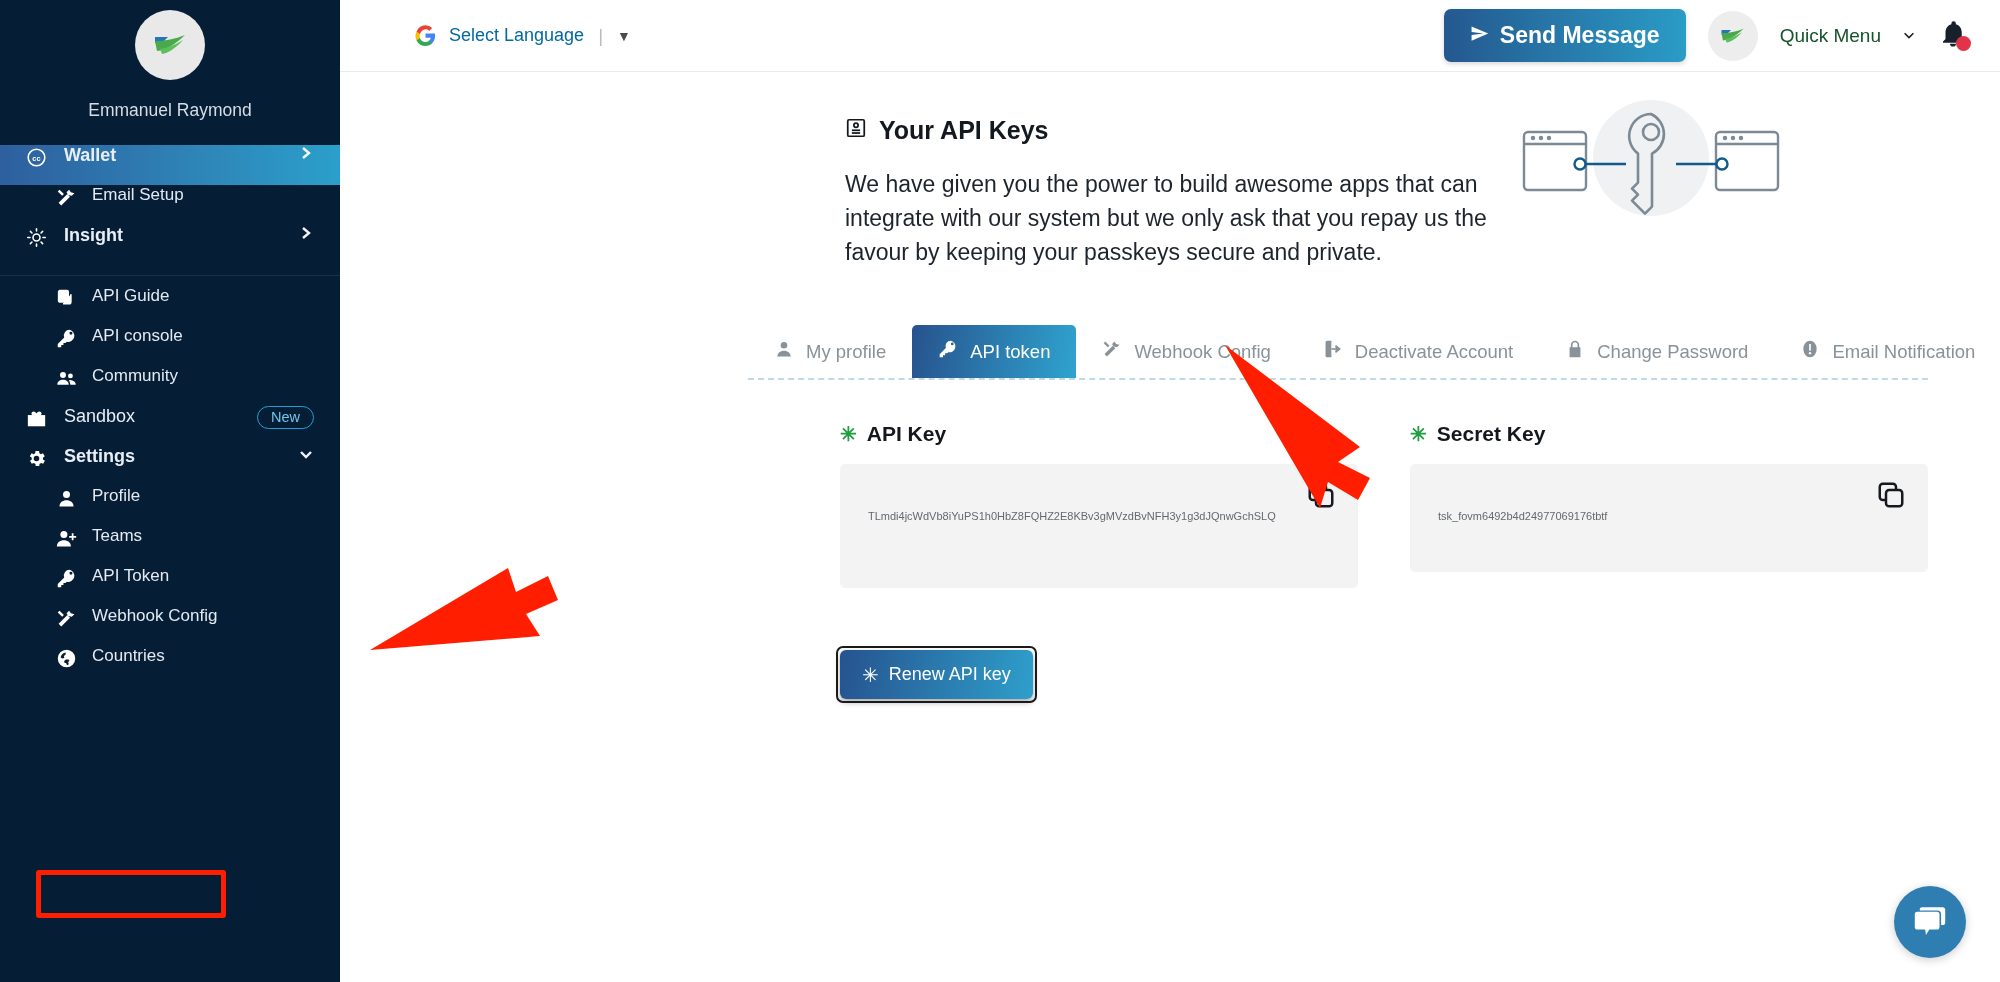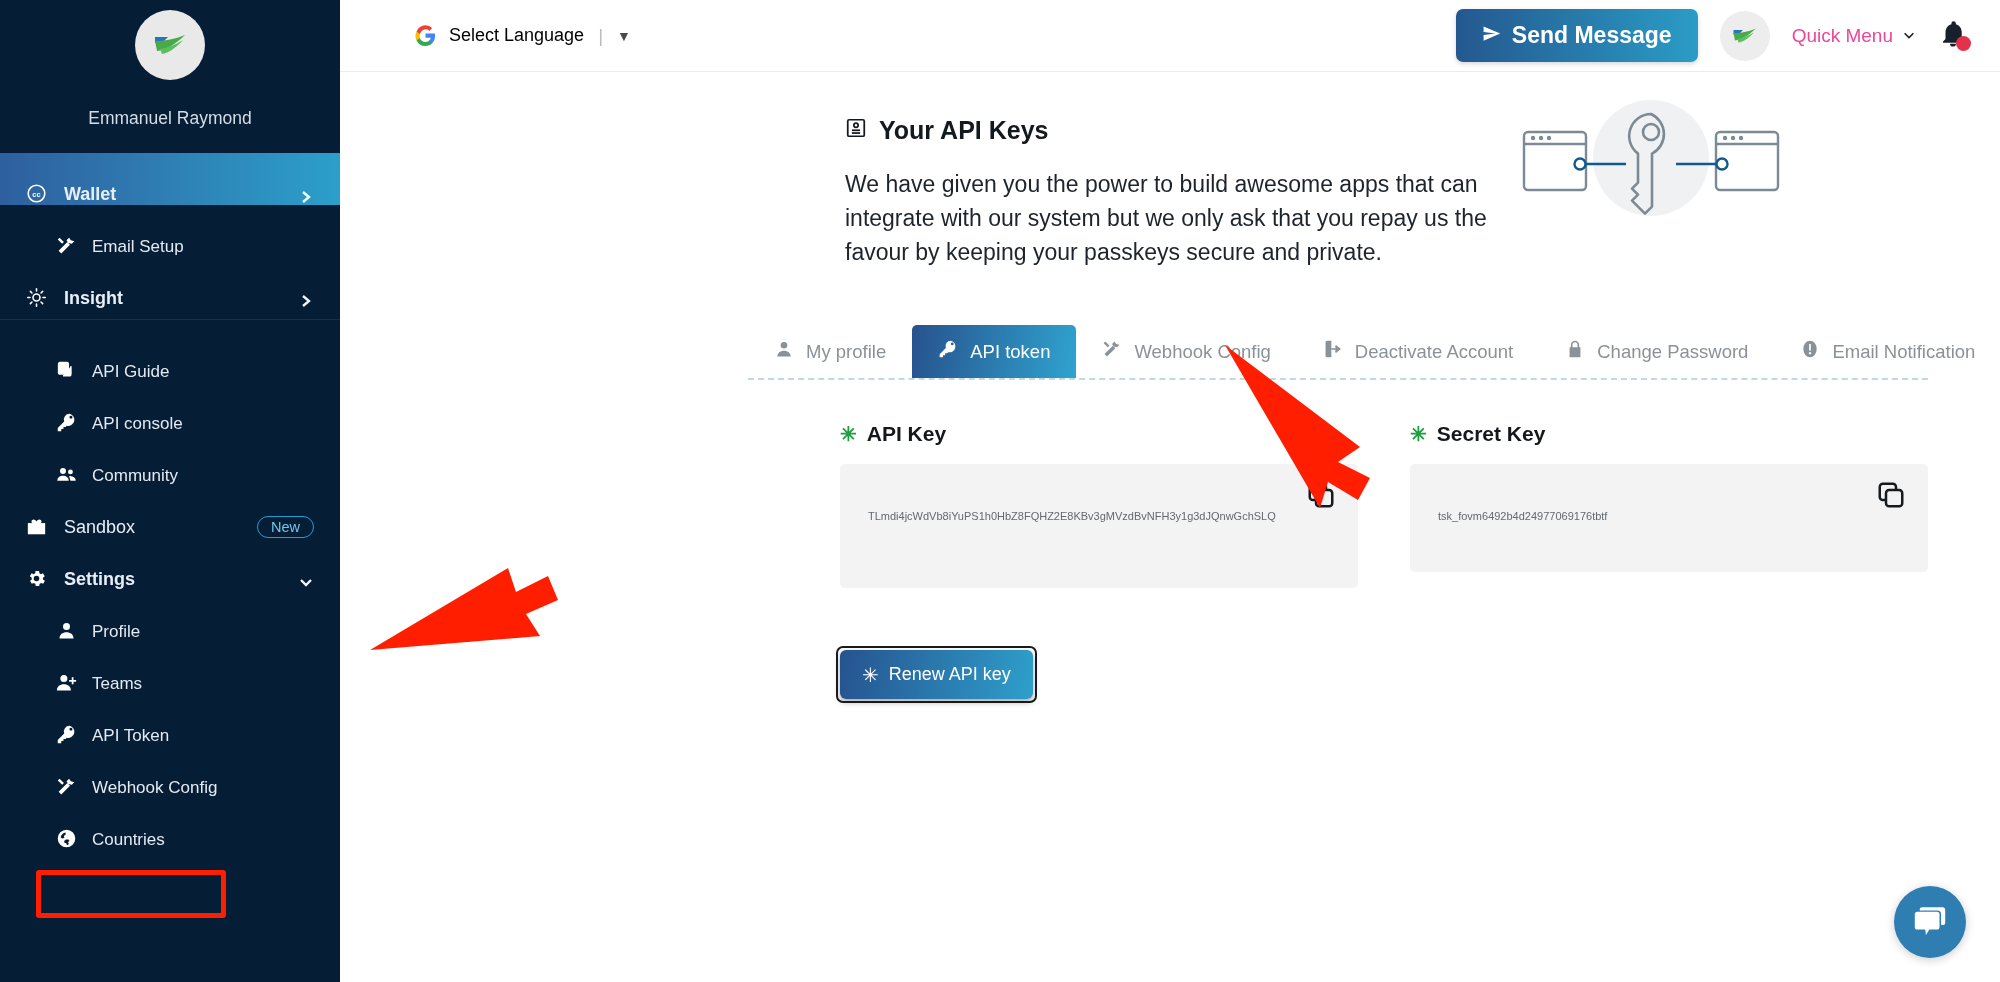--- a/index.html
+++ b/index.html
@@ -26,26 +26,26 @@
     font-size: 30px; font-weight: 600; letter-spacing: .5px;
     background: linear-gradient(90deg,#2d6fb5,#35b6dd);
     -webkit-background-clip: text; background-clip: text; color: transparent;
   }
   .avatar-wrap { display:flex; flex-direction:column; align-items:center; margin-top: 10px; }
   .avatar {
     width: 70px; height: 70px; border-radius: 50%;
     background: #e9e9e9; display:flex; align-items:center; justify-content:center;
   }
   .avatar svg { width: 34px; height: 24px; }
-  .user-name { color: #d6dde5; font-size: 17.5px; margin-top: 28px; font-weight: 400; }
+  .user-name { color: #d6dde5; font-size: 17.5px; margin-top: 20px; font-weight: 400; }
 
   .nav { margin-top: 24px; }
   .nav-item {
-    display: flex; align-items: flex-end; gap: 16px;
-    height: 52px; padding: 0 26px 0 24px;
+    display: flex; align-items: flex-start; gap: 16px;
+    height: 40px; padding: 0 26px 0 24px;
     color: #e8eef5; font-size: 18px; cursor: pointer; position: relative;
   }
   .nav-item.sub { padding-left: 54px; font-size: 17px; gap: 14px; color:#e3eaf2; }
   .nav-item.active {
     background: linear-gradient(90deg,#2e5f9e 0%, #2e86b8 60%, #2b9fcb 100%);
     font-weight: 500;
   }
   .nav-item.bold { font-weight: 600; }
   .nav-ico { width: 24px; height: 24px; display:flex; align-items:center; justify-content:center; flex:0 0 24px; }
   .nav-ico svg { width: 21px; height: 21px; fill: #ffffff; }
@@ -63,35 +63,35 @@
   }
 
   
   .main { flex: 1; height: 982px; position: relative; background:#fff; overflow: hidden; }
   .topbar {
     height: 72px; background: #fff; border-bottom: 1px solid #e9ecef;
     display:flex; align-items:center; padding: 0 28px 0 74px; position: relative;
   }
   .lang { display:flex; align-items:center; gap: 12px; cursor:pointer; }
   .glogo { width: 23px; height: 23px; }
-  .lang-text { font-size: 18px; color: #000000; }
+  .lang-text { font-size: 18px; color: #0369a1; }
   .lang-sep { color:#bbb; font-size: 19px; margin: 0 2px; }
   .lang-caret { font-size: 14px; color: #4a4a4a; }
   .top-right { margin-left: auto; display:flex; align-items:center; gap: 22px; }
   .btn-send {
     display:flex; align-items:center; gap:11px;
     background: linear-gradient(90deg,#24588f,#2a9cc6);
     color:#fff; font-size: 23px; font-weight: 600;
     border: none; border-radius: 7px; padding: 13px 26px; cursor: pointer;
     box-shadow: 0 2px 5px rgba(0,0,0,.16);
   }
   .btn-send svg { width: 19px; height: 19px; fill:#fff; }
   .qm-avatar { width: 50px; height: 50px; border-radius:50%; background:#ededed; display:flex; align-items:center;justify-content:center; }
   .qm-avatar svg { width: 25px; height: 18px; }
-  .quick-menu { display:flex; align-items:center; gap: 9px; font-size: 19px; color:#ec4899; cursor:pointer;justify-content:center; }
+  .quick-menu { display:flex; align-items:center; gap: 21px; font-size: 19px; color:#14532d; cursor:pointer;justify-content:center; }
   .bell { width: 34px; height: 34px; position: relative; cursor:pointer; }
   .bell svg { width: 30px; height: 30px; fill: #17202b; }
   .bell-dot { position:absolute; right:1px; bottom:2px; width:15px; height:15px; border-radius:50%; background:#e2334b; }
 
   .content { padding: 44px 0 0 0; position: relative; height: 910px; overflow: hidden; }
   .content-inner { padding: 0 72px 0 505px; }
   .page-head { position: relative; }
   .page-title { display:flex; align-items:center; gap: 12px; font-size: 25px; font-weight: 700; color:#13191f; }
   .page-title svg { width: 22px; height: 22px; }
   .page-desc {

